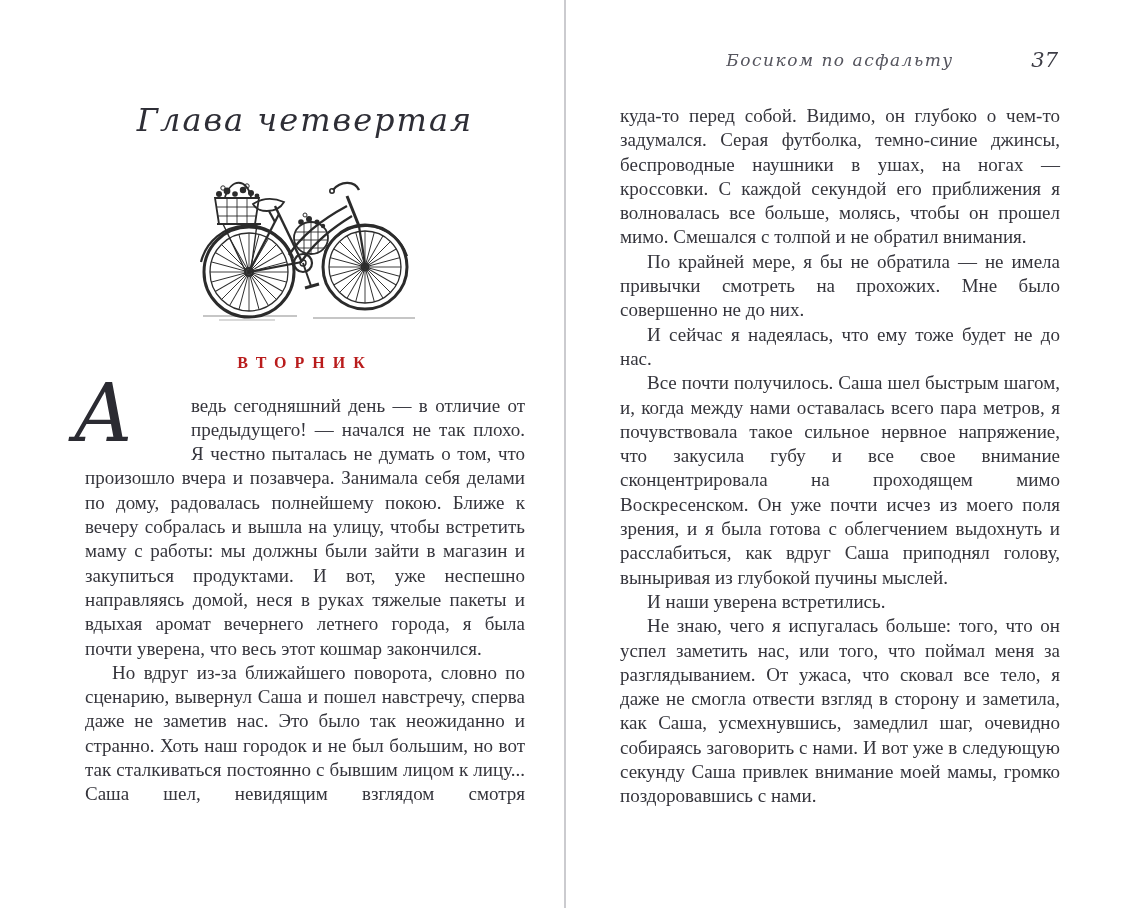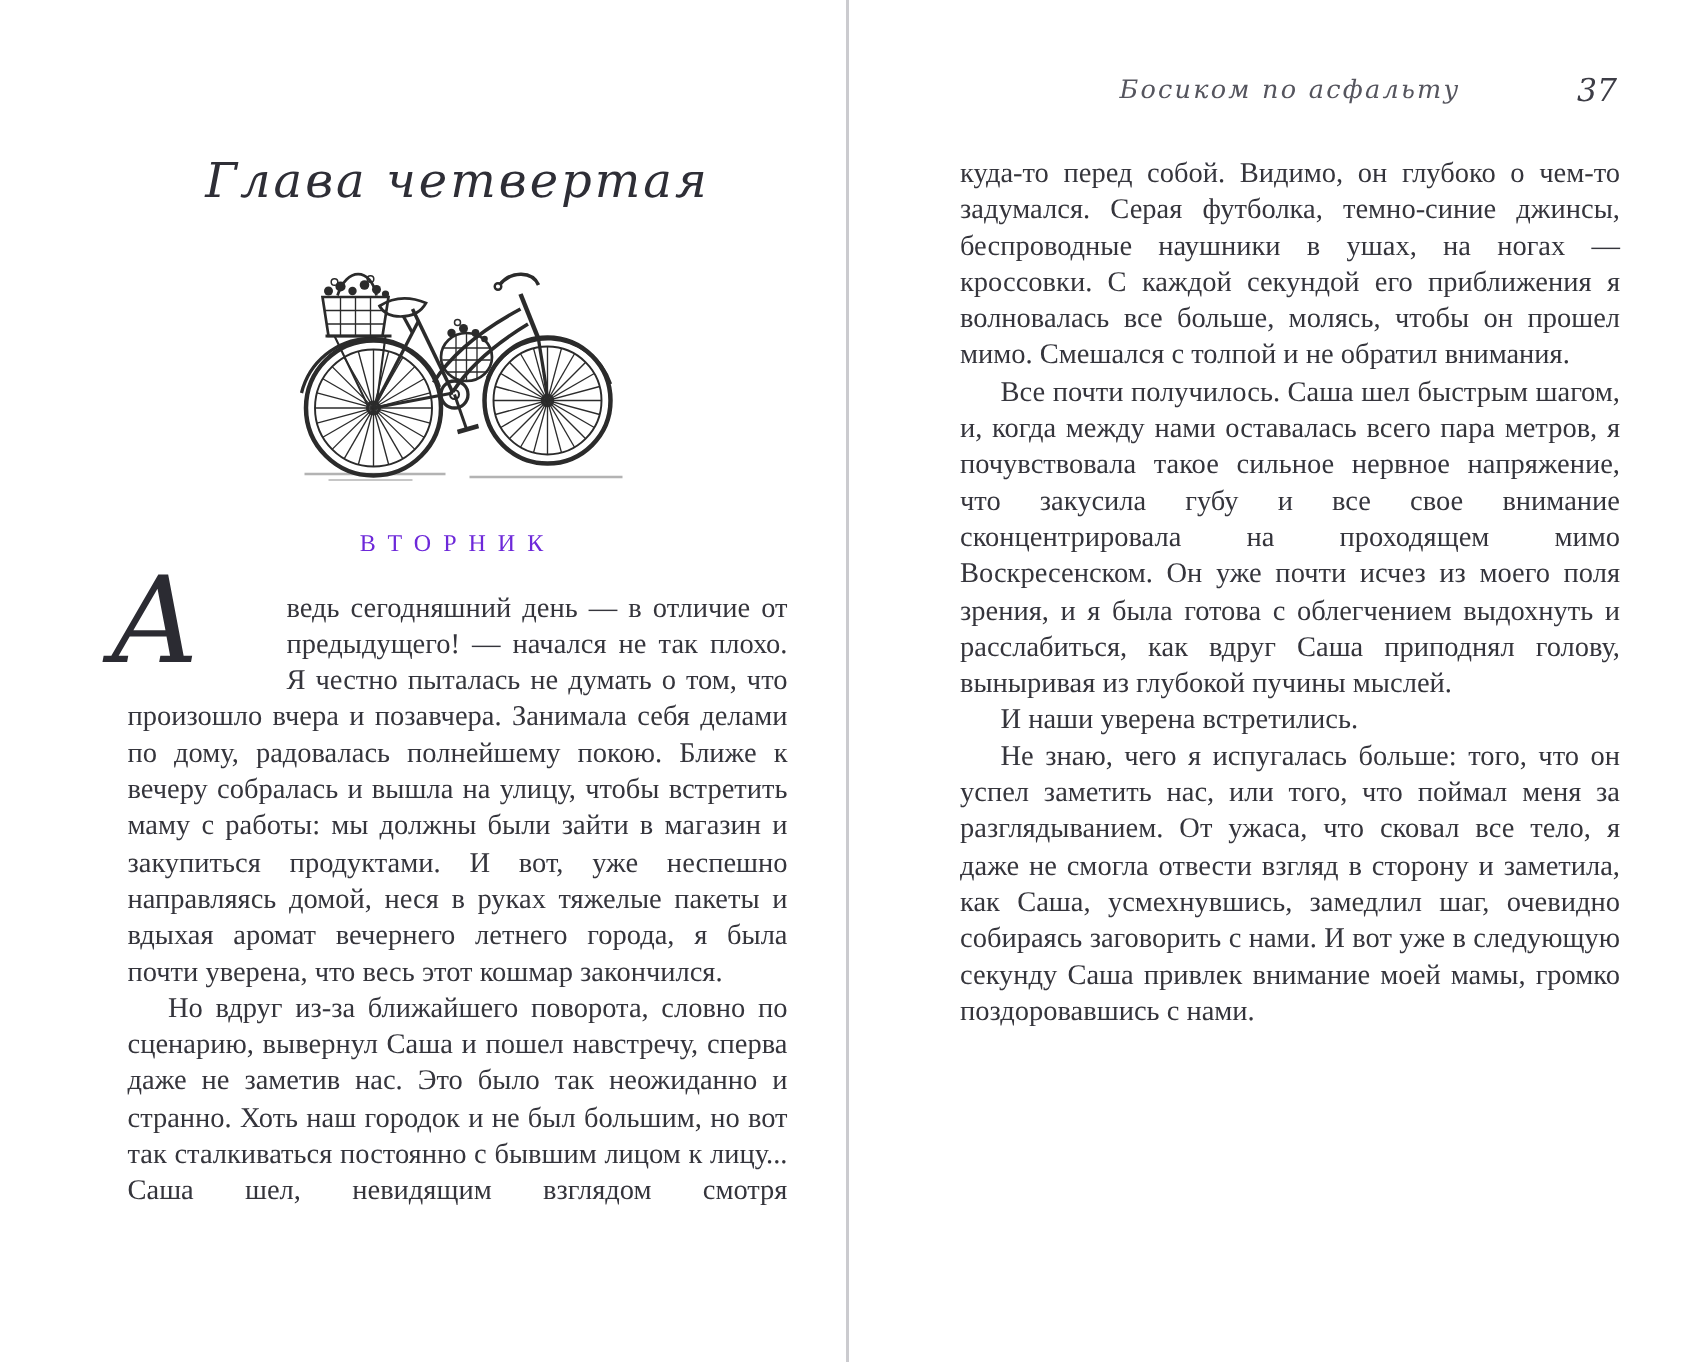--- a/index.html
+++ b/index.html
@@ -10,42 +10,43 @@
     font-family:"Liberation Serif", serif;
     color:#35353c;
     overflow:hidden;
   }
   #divider{
     position:absolute;left:564px;top:0;width:2px;height:100%;
     background:#cbcbcf;
   }
   .page{position:absolute;top:0;width:440px;height:100%;}
   #page-left{left:85px;}
-  #page-right{left:620px;margin-left:20px;}
+  #page-right{left:620px;}
 
   .chapter-heading{
     margin-top:100px;
     text-align:center;
     font-family:"DejaVu Serif", serif;
     font-style:italic;
     font-size:32px;
     letter-spacing:2px;
     color:#2e2e36;
     line-height:1.3;
   }
   .illustration-wrap{
     width:232px;height:152px;
     margin:28px auto 0 auto;
   }
   .day-heading{
     margin-top:32px;
     text-align:center;
     font-size:16px;
     letter-spacing:8px;
-    color:#6d28d9;
+    color:#b91c1c;
+    font-weight:bold;
   }
   .body-text{
     margin-top:22px;
     font-size:19px;
     line-height:24.3px;
     text-align:justify;
   }
   .body-text p{margin:0;padding:0;}
   p.indent{text-indent:27px;}
   p.cut{text-align-last:justify;}
@@ -218,18 +219,20 @@
   </div>
 
   <div class="page" id="page-right">
     <div class="running-row">
       <div class="running-head">Босиком по асфальту</div>
       <div class="page-number">37</div>
     </div>
 
     <div class="body-text">
       <p>куда-то перед собой. Видимо, он глубоко о чем-то задумался. Серая футболка, темно-синие джинсы, беспроводные наушники в ушах, на ногах — кроссовки. С каждой секундой его приближения я волновалась все больше, молясь, чтобы он прошел мимо. Смешался с толпой и не обратил внимания.</p>
+      <p class="indent">По крайней мере, я бы не обратила — не имела привычки смотреть на прохожих. Мне было совершенно не до них.</p>
+      <p class="indent">И сейчас я надеялась, что ему тоже будет не до нас.</p>
       <p class="indent">Все почти получилось. Саша шел быстрым шагом, и, когда между нами оставалась всего пара метров, я почувствовала такое сильное нервное напряжение, что закусила губу и все свое внимание сконцентрировала на проходящем мимо Воскресенском. Он уже почти исчез из моего поля зрения, и я была готова с облегчением выдохнуть и расслабиться, как вдруг Саша приподнял голову, выныривая из глубокой пучины мыслей.</p>
       <p class="indent">И наши уверена встретились.</p>
       <p class="indent">Не знаю, чего я испугалась больше: того, что он успел заметить нас, или того, что поймал меня за разглядыванием. От ужаса, что сковал все тело, я даже не смогла отвести взгляд в сторону и заметила, как Саша, усмехнувшись, замедлил шаг, очевидно собираясь заговорить с нами. И вот уже в следующую секунду Саша привлек внимание моей мамы, громко поздоровавшись с нами.</p>
     </div>
   </div>
 </div>
 
 </body></html>

